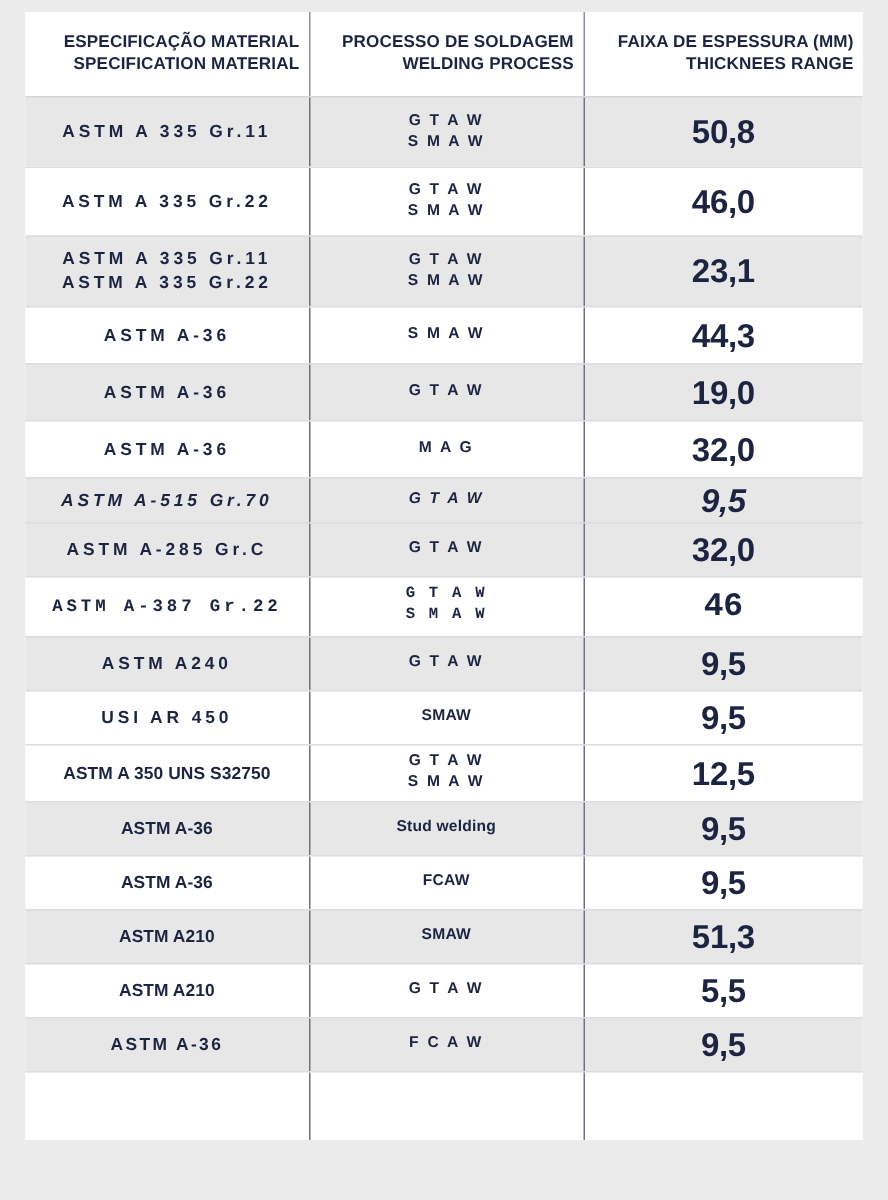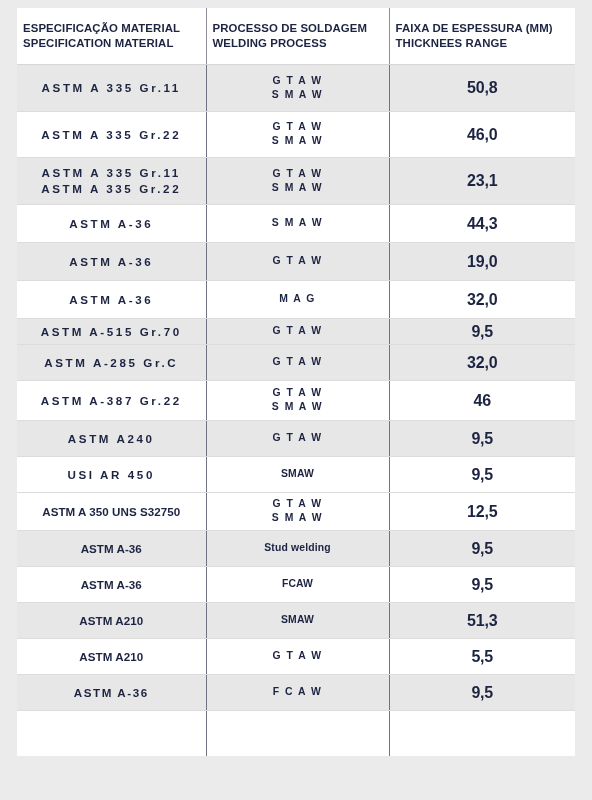--- a/index.html
+++ b/index.html
@@ -38,21 +38,21 @@
   table.spec-table col.c-proc { width: 183px; }
   table.spec-table col.c-thk  { width: 186px; }
 
   thead th {
     background: #ffffff;
     color: #1d2442;
     font-size: 11.4px;
     font-weight: bold;
     letter-spacing: 0.1px;
     line-height: 1.30;
-    text-align: left;
+    text-align: right;
     padding: 13px 6px 13px 6px;
     vertical-align: middle;
     border-bottom: 1px solid #d6d6d6;
   }
   thead th.div-l { border-left: 1px solid #8d8f9c; }
 
   tbody td {
     color: #1d2442;
     text-align: center;
     vertical-align: middle;
@@ -60,21 +60,21 @@
     padding: 0 6px;
     border-bottom: 1px solid #dcdcdc;
   }
   tbody td.div-l { border-left: 1px solid #6f7280; }
 
   tbody tr.shade td { background: #e7e7e7; }
   tbody tr.plain td { background: #ffffff; }
 
   td.mat  { font-size: 11.6px; font-weight: bold; }
   td.proc { font-size: 10.4px; font-weight: bold; }
-  td.thk  { font-size: 16px; font-weight: bold; letter-spacing: -0.2px; }
+  td.thk  { font-size: 22px; font-weight: bold; letter-spacing: -0.2px; }
 
   .sp-wide { letter-spacing: 2.6px; }
   .sp-mid  { letter-spacing: 1.6px; }
   .sp-none { letter-spacing: 0.05px; }
 
   .proc-wide { letter-spacing: 1.5px; }
   .proc-tight { letter-spacing: 0.15px; }
 
   .cellline { display: block; white-space: pre; }
 
@@ -171,21 +171,21 @@
             <td class="mat">
               <span class="cellline sp-wide">ASTM A-36</span>
             </td>
             <td class="proc div-l">
               <span class="cellline proc-wide">M A G</span>
             </td>
             <td class="thk div-l">
               <span class="cellline">32,0</span>
             </td>
           </tr>
-          <tr class="shade" style="height: 26px;">
+          <tr class="shade" style="height: 26px; font-style: italic;">
             <td class="mat">
               <span class="cellline sp-wide">ASTM A-515 Gr.70</span>
             </td>
             <td class="proc div-l">
               <span class="cellline proc-wide">G T A W</span>
             </td>
             <td class="thk div-l">
               <span class="cellline">9,5</span>
             </td>
           </tr>
@@ -193,21 +193,21 @@
             <td class="mat">
               <span class="cellline sp-wide">ASTM A-285 Gr.C</span>
             </td>
             <td class="proc div-l">
               <span class="cellline proc-wide">G T A W</span>
             </td>
             <td class="thk div-l">
               <span class="cellline">32,0</span>
             </td>
           </tr>
-          <tr class="plain" style="height: 40px;">
+          <tr class="plain" style="height: 40px; font-family: Liberation Mono, monospace;">
             <td class="mat">
               <span class="cellline sp-wide">ASTM A-387 Gr.22</span>
             </td>
             <td class="proc div-l">
               <span class="cellline proc-wide">G T A W</span>
               <span class="cellline proc-wide">S M A W</span>
             </td>
             <td class="thk div-l">
               <span class="cellline">46</span>
             </td>

